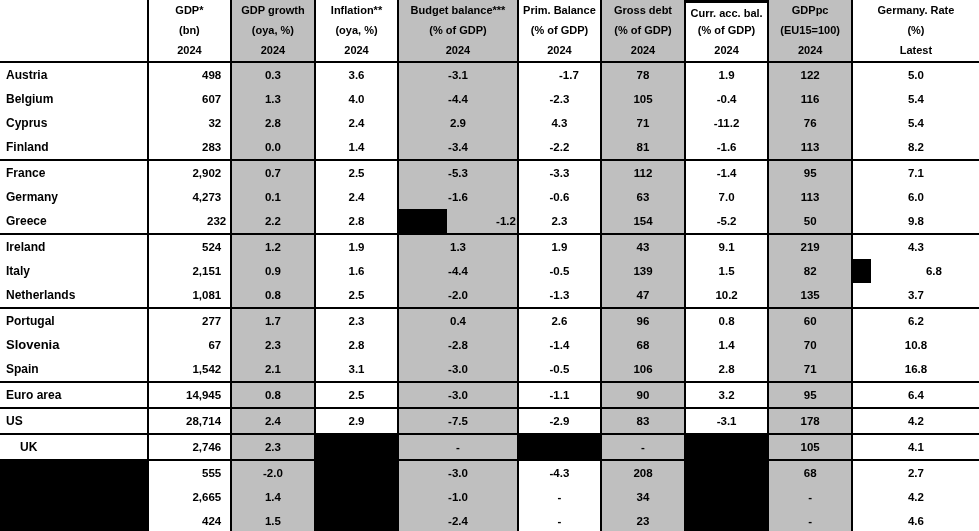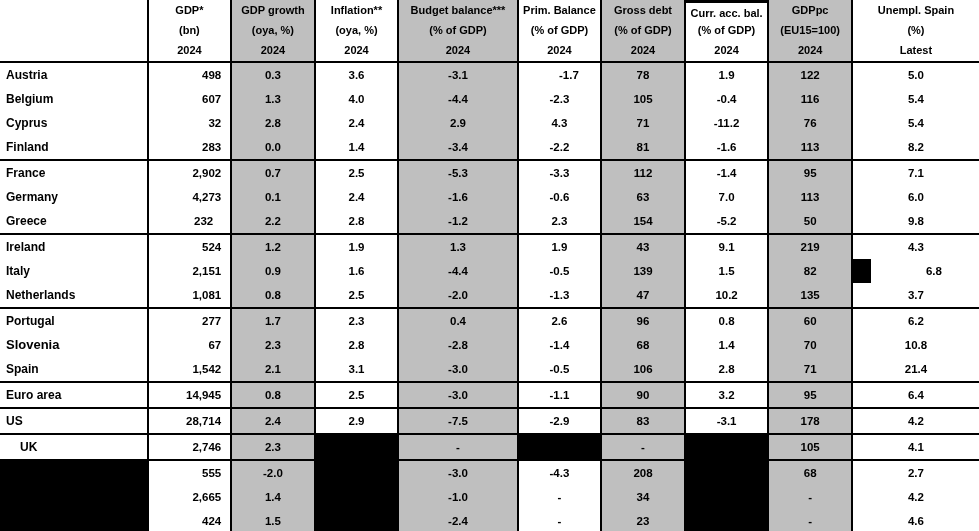--- a/index.html
+++ b/index.html
@@ -125,21 +125,21 @@
           <td class="sep-l">
             <span class="cell grey ctr" style="display: flex; align-items: center; justify-content: center;">Gross debt</span>
           </td>
           <td class="sep-l">
             <span class="cell white ctr" style="display: flex; align-items: center; justify-content: center; margin-top: 6px;">Curr. acc. bal.</span>
           </td>
           <td class="sep-l">
             <span class="cell grey ctr" style="display: flex; align-items: center; justify-content: center;">GDPpc</span>
           </td>
           <td class="sep-l">
-            <span class="cell white ctr" style="display: flex; align-items: center; justify-content: center;">Unempl. Spain</span>
+            <span class="cell white ctr" style="display: flex; align-items: center; justify-content: center;">Germany. Rate</span>
           </td>
         </tr>
         <tr class="hdr hdr2">
           <td class="">
             <span class="cell white ctr" style="display: flex; align-items: center; justify-content: center;"></span>
           </td>
           <td class="sep-l">
             <span class="cell white ctr" style="display: flex; align-items: center; justify-content: center;">(bn)</span>
           </td>
           <td class="sep-l">
@@ -389,30 +389,30 @@
           </td>
           <td class="sep-l">
             <span class="cell white ctr" style="display: flex; align-items: center; justify-content: center;">6.0</span>
           </td>
         </tr>
         <tr class="data group-end">
           <td class="">
             <span class="cell white lft" style="display: flex; align-items: center; justify-content: flex-start; font-size: 12px; padding-left: 6px;">Greece</span>
           </td>
           <td class="sep-l">
-            <span class="cell white rgt" style="display: flex; align-items: center; justify-content: flex-end; padding-right: 17px;">232</span>
+            <span class="cell white rgt" style="display: flex; align-items: center; justify-content: flex-end; padding-right: 4px;">232</span>
           </td>
           <td class="sep-l">
             <span class="cell grey ctr" style="display: flex; align-items: center; justify-content: center;">2.2</span>
           </td>
           <td class="sep-l">
             <span class="cell white ctr" style="display: flex; align-items: center; justify-content: center;">2.8</span>
           </td>
           <td class="sep-l">
-            <span class="cell grey ctr" style="display: flex; align-items: center; justify-content: center;">-1.2</span>
+            <span class="cell grey ctr" style="display: flex; align-items: center; justify-content: center; margin-left: 48px;">-1.2</span>
           </td>
           <td class="sep-l">
             <span class="cell white ctr" style="display: flex; align-items: center; justify-content: center;">2.3</span>
           </td>
           <td class="sep-l">
             <span class="cell grey ctr" style="display: flex; align-items: center; justify-content: center;">154</span>
           </td>
           <td class="sep-l">
             <span class="cell white ctr" style="display: flex; align-items: center; justify-content: center;">-5.2</span>
           </td>
@@ -605,21 +605,21 @@
           <td class="sep-l">
             <span class="cell grey ctr" style="display: flex; align-items: center; justify-content: center;">106</span>
           </td>
           <td class="sep-l">
             <span class="cell white ctr" style="display: flex; align-items: center; justify-content: center;">2.8</span>
           </td>
           <td class="sep-l">
             <span class="cell grey ctr" style="display: flex; align-items: center; justify-content: center;">71</span>
           </td>
           <td class="sep-l">
-            <span class="cell white ctr" style="display: flex; align-items: center; justify-content: center;">21.4</span>
+            <span class="cell white ctr" style="display: flex; align-items: center; justify-content: center;">16.8</span>
           </td>
         </tr>
         <tr class="data group-end">
           <td class="">
             <span class="cell white lft" style="display: flex; align-items: center; justify-content: flex-start; font-size: 12px; padding-left: 6px;">Euro area</span>
           </td>
           <td class="sep-l">
             <span class="cell white rgt" style="display: flex; align-items: center; justify-content: flex-end; padding-right: 9px;">14,945</span>
           </td>
           <td class="sep-l">

